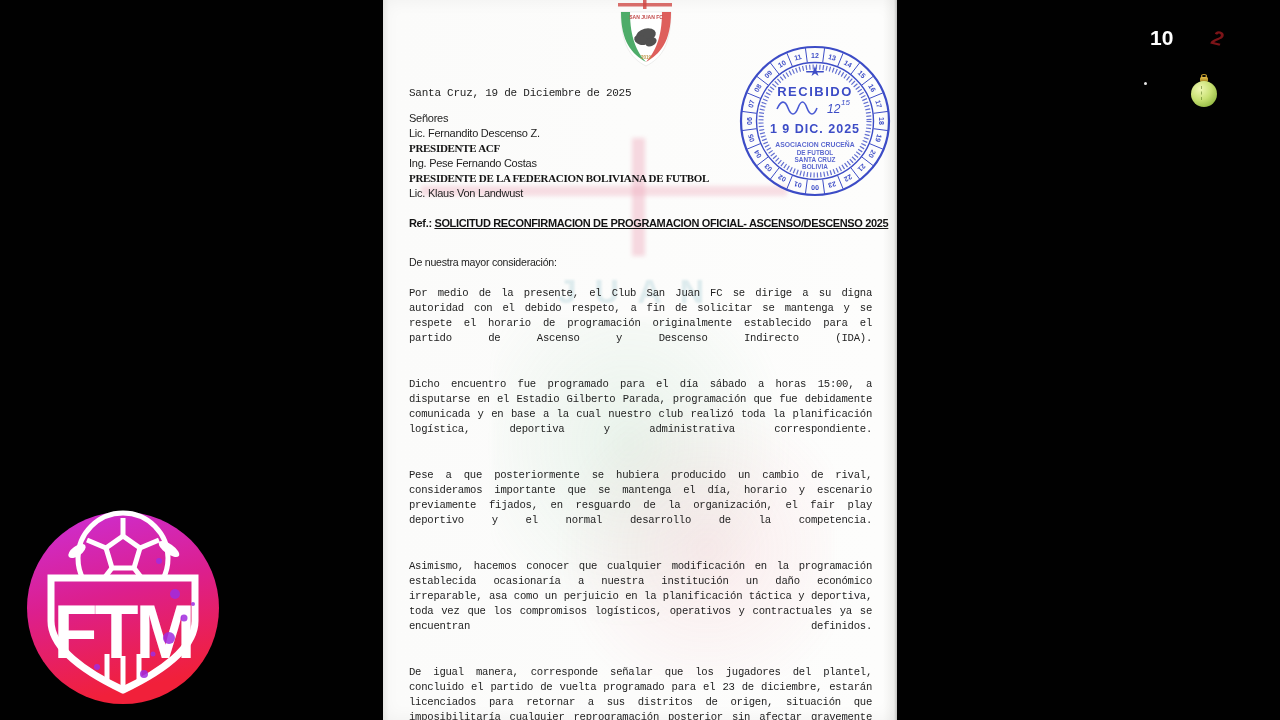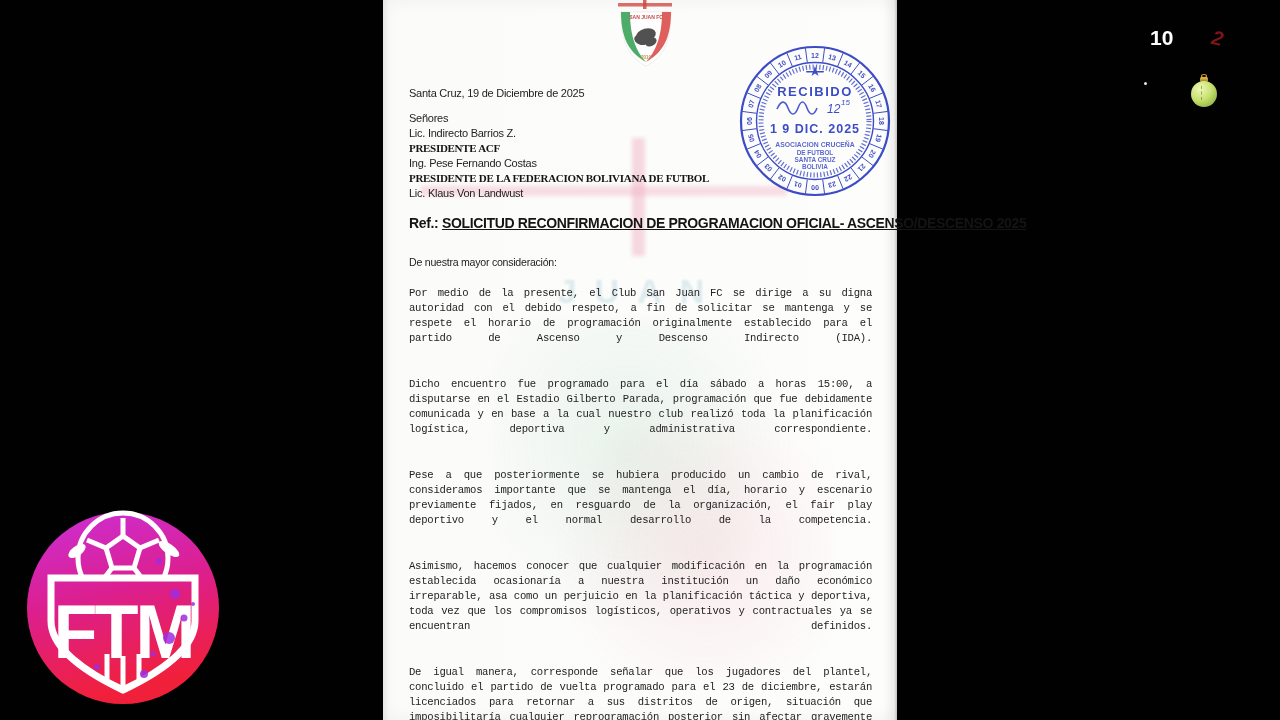--- a/index.html
+++ b/index.html
@@ -34,25 +34,25 @@
   .stamp { position:absolute; left:352px; top:41px; opacity:0.92; }
   .stamp text { fill:#2c3dc2; }
   .ring-num { font-size:7px; font-weight:bold; text-anchor:middle; dominant-baseline:central; }
 
   
   .letter { position:absolute; left:26px; top:86px; width:463px;
             color:#232323; font-size:10.6px; letter-spacing:-0.25px; line-height:15px; }
   .letter .line { white-space:nowrap; }
   .bold { font-weight:bold; color:#141414; letter-spacing:-0.3px;font-family:Liberation Serif, serif; }
   .addr { font-size:11px; }
-  .date-line { margin-bottom:10px; font-size:11px; }
+  .date-line { margin-bottom:10px; font-size:11px;font-family:Liberation Mono, monospace; }
   .presente { margin-top:16px; text-decoration:underline; font-weight:bold;
               color:#1b1b1b; font-size:11px; }
   .ref-line { margin-top:15px; text-align:center; white-space:nowrap;
-              font-weight:bold; color:#141414; font-size:14px; letter-spacing:-0.35px; }
+              font-weight:bold; color:#141414; font-size:11px; letter-spacing:-0.35px; }
   .ref-line .u { text-decoration:underline; }
   .greeting { margin-top:24px; }
   .para { margin-top:16px; text-align:justify;font-family:Liberation Mono, monospace; }
   .para:after { content:""; display:inline-block; width:100%; }
 
   
   .ftm-logo { position:absolute; left:23px; top:506px; }
 
   
   .counter { position:absolute; left:1150px; top:26px; color:#fff;
@@ -171,21 +171,21 @@
         <text x="80" y="106" font-size="6.8">ASOCIACION CRUCEÑA</text>
         <text x="80" y="114" font-size="6.4">DE FUTBOL</text>
         <text x="80" y="121" font-size="6.4">SANTA CRUZ</text>
         <text x="80" y="128" font-size="6.4">BOLIVIA</text>
       </g>
     </svg>
 
     <div class="letter">
       <div class="line date-line">Santa Cruz, 19 de Diciembre de 2025</div>
       <div class="line addr">Señores</div>
-      <div class="line addr">Lic. Indirecto Barrios Z.</div>
+      <div class="line addr">Lic. Fernandito Descenso Z.</div>
       <div class="line addr bold">PRESIDENTE ACF</div>
       <div class="line addr">Ing. Pese Fernando Costas</div>
       <div class="line addr bold">PRESIDENTE DE LA FEDERACION BOLIVIANA DE FUTBOL</div>
       <div class="line addr">Lic. Klaus Von Landwust</div>
       <div class="ref-line">
         <span>Ref.:</span>
         <span class="u">SOLICITUD RECONFIRMACION DE PROGRAMACION OFICIAL- ASCENSO/DESCENSO 2025</span>
       </div>
       <div class="line greeting">De nuestra mayor consideración:</div>
       <div class="para">Por medio de la presente, el Club San Juan FC se dirige a su digna autoridad con el debido respeto, a fin de solicitar se mantenga y se respete el horario de programación originalmente establecido para el partido de Ascenso y Descenso Indirecto (IDA).</div>

